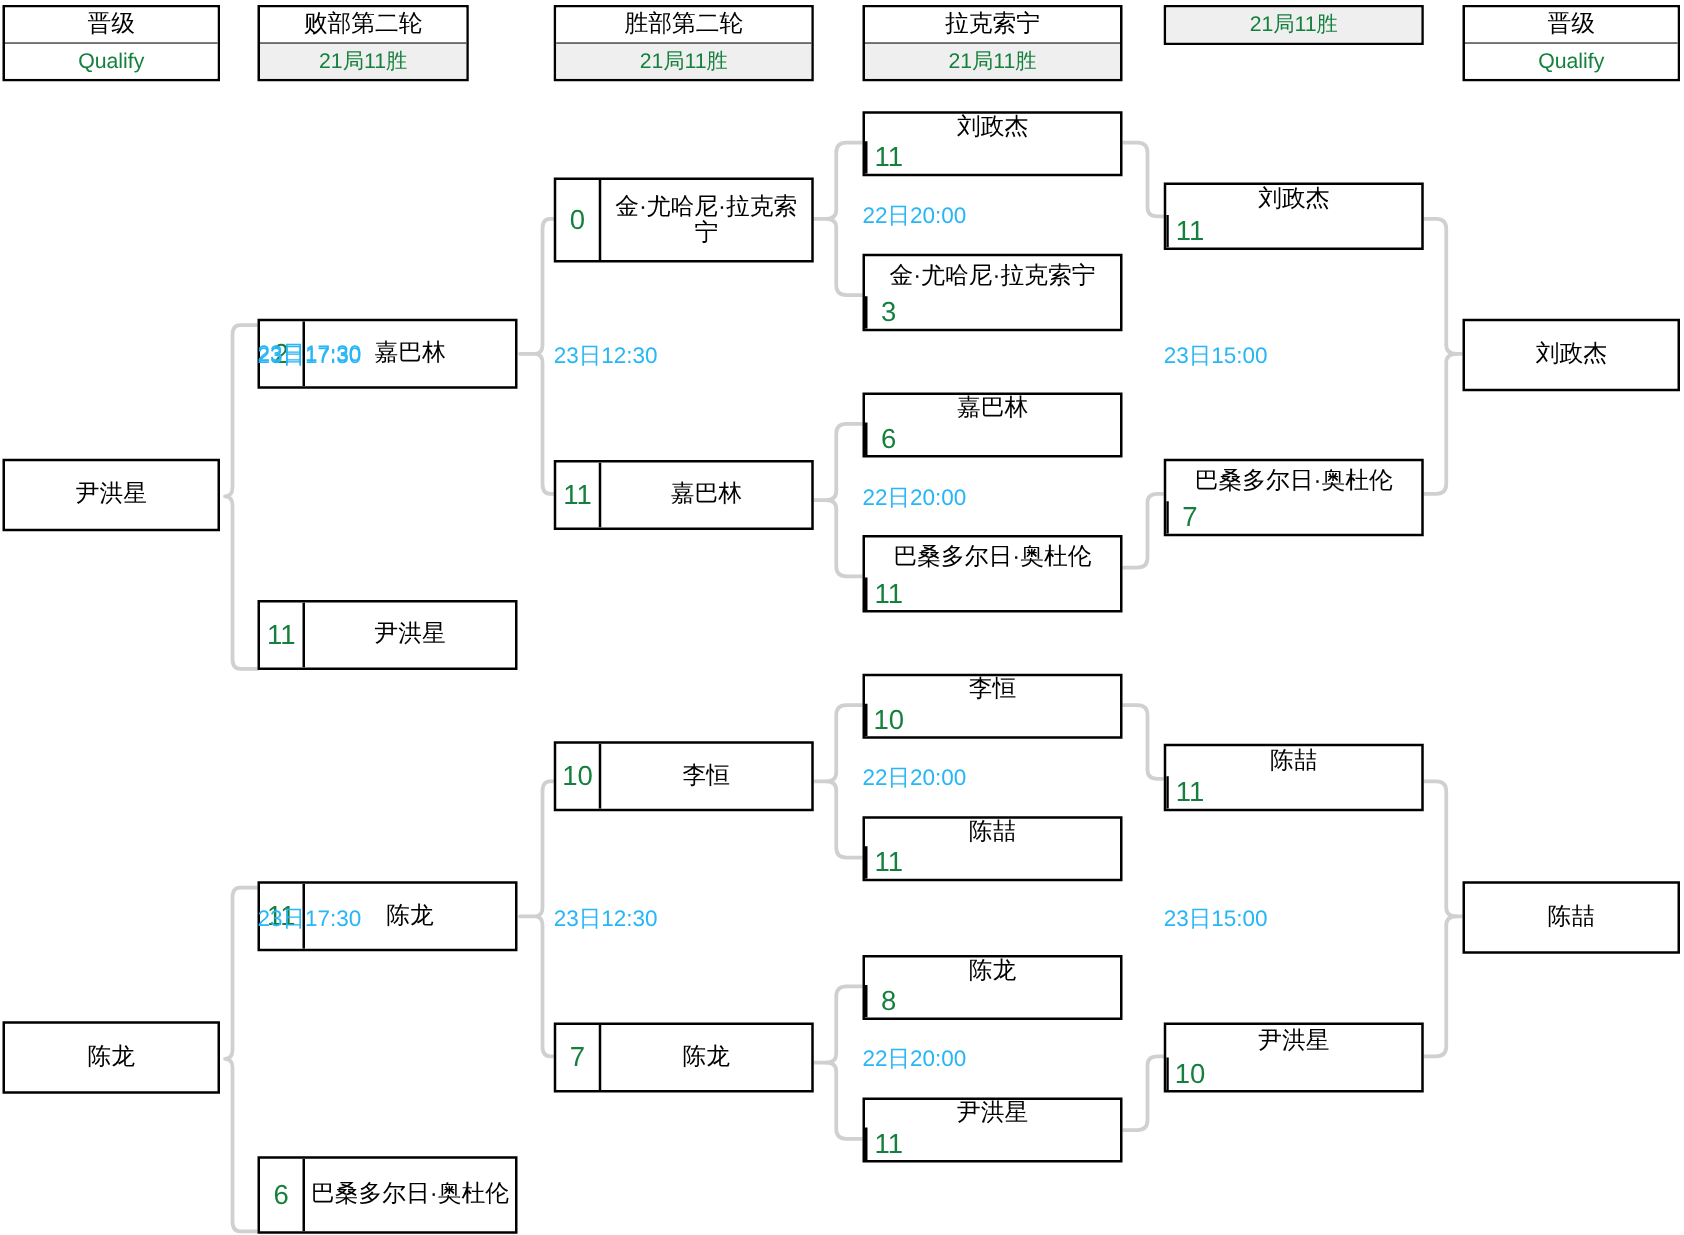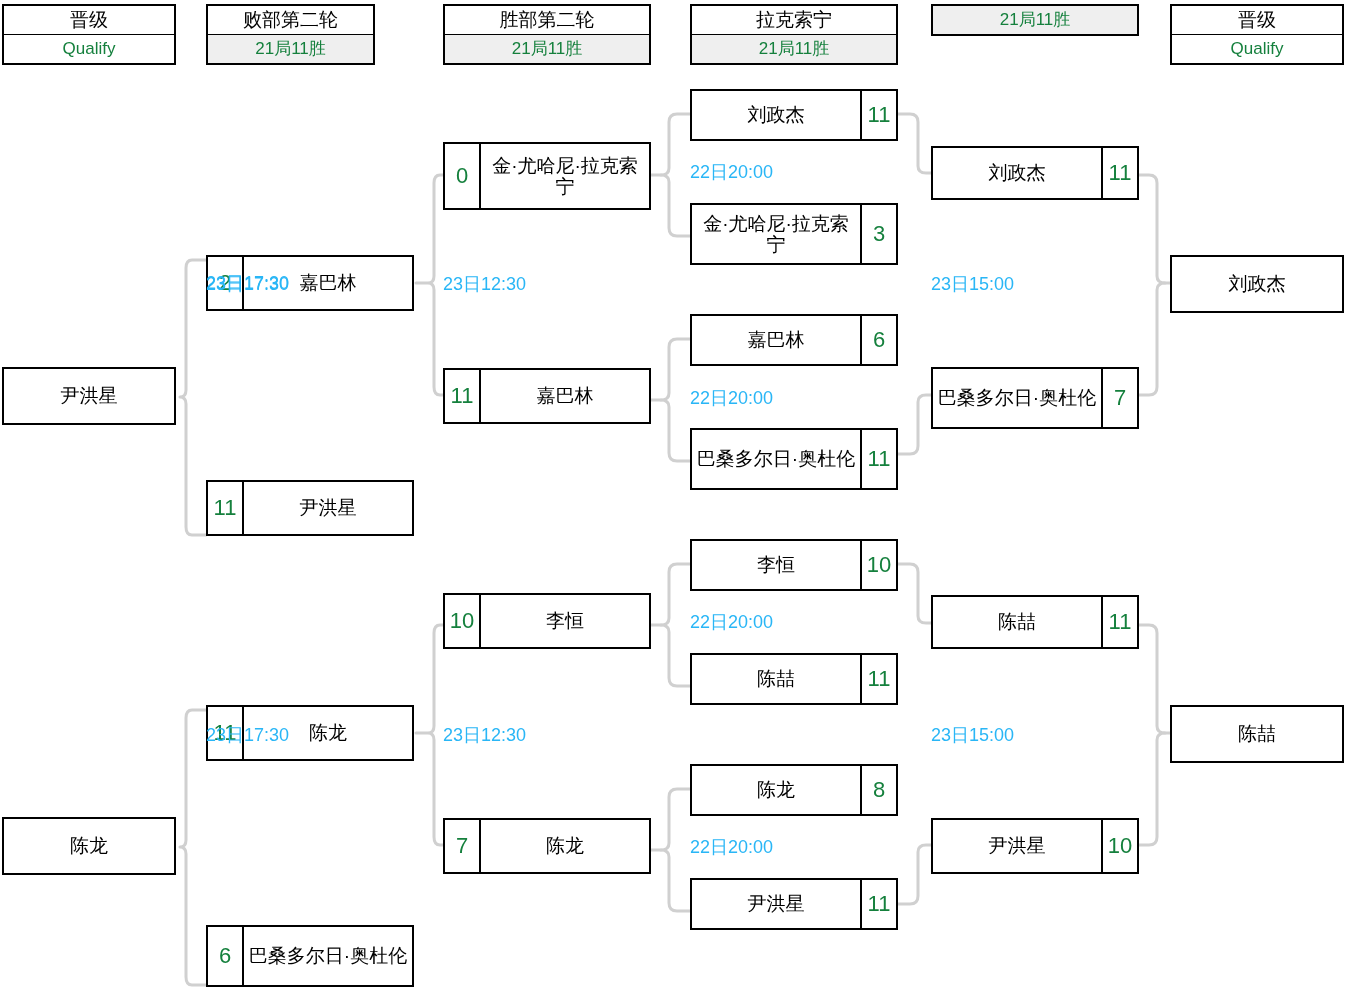--- a/index.html
+++ b/index.html
@@ -43,21 +43,21 @@
   }
   .hdr.plain .hdr-sub{background:#fff;}
 
   
   .box{
     position:absolute;
     box-sizing:border-box;
     border:2px solid #000;
     background:#fff;
     display:flex;
-    flex-direction:row;
+    flex-direction:column;
     align-items:stretch;
     overflow:hidden;
   }
   .box .nm{
     flex:1 1 auto;
     display:flex;
     align-items:center;
     justify-content:center;
     text-align:center;
     font-size:19px;

